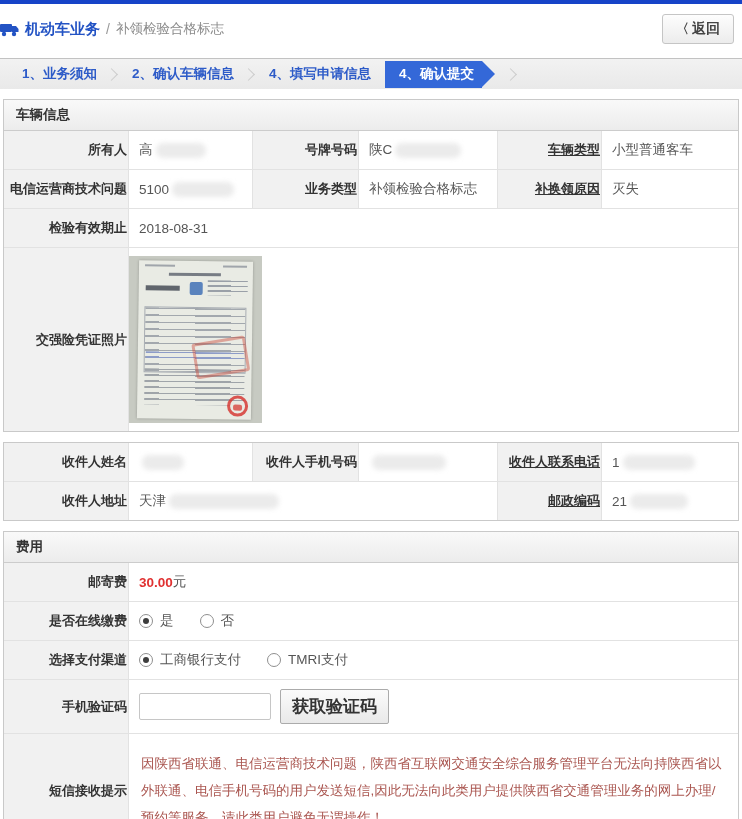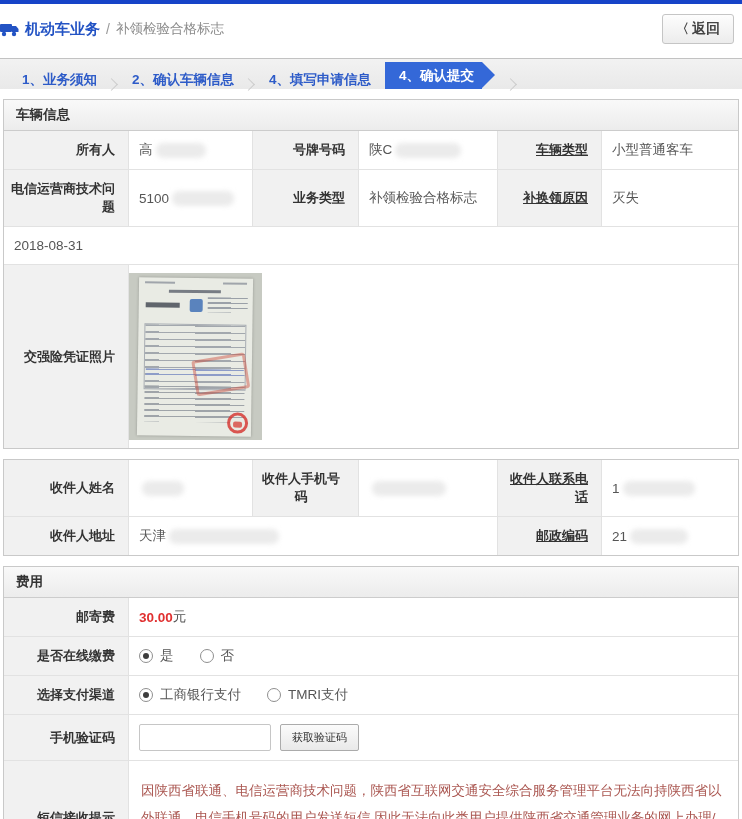--- a/index.html
+++ b/index.html
@@ -22,21 +22,21 @@
     display:inline-flex; align-items:center; gap:3px;
     font-family:inherit; font-size:14px; color:#444; font-weight:bold;
     background:linear-gradient(#fdfdfd,#ececec); border:1px solid #c5c5c5;
     border-radius:3px; padding:5px 13px; cursor:pointer;
   }
   .back-arrow { font-weight:bold; font-size:13px; }
 
   
   .stepbar {
     margin-top:6px; height:31px; background:linear-gradient(#f2f2f2,#e9e9e9);
-    border-top:1px solid #c2c2c2; display:flex; align-items:flex-end; padding-left:14px;
+    border-top:1px solid #c2c2c2; display:flex; align-items:center; padding-left:14px;
   }
   .step { color:#2d5bc8; font-weight:bold; font-size:13.5px; padding:0 8px; cursor:pointer; white-space:nowrap; }
   .chev {
     width:9px; height:9px; border-top:1px solid #cccccc; border-right:1px solid #cccccc;
     transform:rotate(45deg); margin:0 8px 0 2px; flex:none;
   }
   .step-active {
     position:relative; height:27px; display:flex; align-items:center;
     background:#3468d8; color:#fff; font-weight:bold; font-size:13.5px;
     padding:0 8px 0 14px; margin-left:6px; cursor:pointer; white-space:nowrap;
@@ -52,21 +52,21 @@
   .section { border:1px solid #c9c9c9; margin:10px 3px 8px 3px; background:#fff; }
   .section-title {
     background:linear-gradient(#f9f9f9,#ececec); border-bottom:1px solid #cccccc;
     padding:6px 12px; font-weight:bold; font-size:13.5px; color:#333;
   }
   .trow { display:flex; align-items:stretch; }
   .trow + .trow { border-top:1px solid #e2e2e2; }
   .lbl {
     background:#f1f1f1; color:#333; font-weight:bold; font-size:13px;
     display:flex; align-items:center; justify-content:flex-end; text-align:right;
-    padding:10px 13px 10px 4px; border-right:1px solid #e2e2e2; flex:none;
+    padding:10px 1px 10px 4px; border-right:1px solid #e2e2e2; flex:none;
   }
   .val {
     background:#fff; color:#555; font-size:13.5px;
     display:flex; align-items:center; padding:9px 10px; min-height:37px;
   }
   .val.bordered { border-right:1px solid #e2e2e2; }
   .c1 { width:125px; } .c2 { width:124px; } .c3 { width:106px;text-align:center; }
   .c4 { width:139px; } .c5 { width:104px;text-decoration:underline; } .c6 { flex:1; }
   .flex1 { flex:1; }
 
@@ -95,21 +95,21 @@
   
   .fee-amount { color:#e03030; font-weight:bold; }
   .radio-group { display:inline-flex; align-items:center; margin-right:26px; cursor:pointer; color:#555; }
   .radio {
     width:14px; height:14px; border:1px solid #8f8f8f; border-radius:50%;
     background:#fff; display:inline-block; position:relative; margin-right:7px; flex:none;
   }
   .radio.checked::after { content:""; position:absolute; left:3px; top:3px; right:3px; bottom:3px; background:#3d3d3d; border-radius:50%; }
   .code-input { width:132px; height:27px; border:1px solid #c6c6c6; border-radius:2px; margin-right:9px; font-family:inherit; font-size:13.5px; padding:0 6px; }
   .get-code-btn {
-    font-family:inherit; font-size:11px; font-weight:normal; color:#333;
+    font-family:inherit; font-size:17px; font-weight:bold; color:#333;
     background:linear-gradient(#fbfbfb,#e9e9e9); border:1px solid #ababab;
     border-radius:2px; padding:5px 11px; cursor:pointer;
   }
   .notice { color:#aa5650; font-size:13.5px; line-height:2.0; padding:4px 2px; }
   .notice-val { align-items:flex-start; padding-top:12px; padding-bottom:12px; }
 </style>
 </head>
 <body>
 
 <div class="topbar"></div>
@@ -167,20 +167,21 @@
     <div class="val c2 bordered">
       <span>5100</span>
         <span class="blur" style="width:62px"></span>
     </div>
     <div class="lbl c3">业务类型</div>
     <div class="val c4 bordered">补领检验合格标志</div>
     <div class="lbl c5">补换领原因</div>
     <div class="val c6">灭失</div>
   </div>
   <div class="trow">
+    <div class="lbl c1">检验有效期止</div>
     <div class="val flex1">2018-08-31</div>
   </div>
   <div class="trow">
     <div class="lbl c1">交强险凭证照片</div>
     <div class="val flex1 photo-cell">
       <div class="photo">
         <div class="doc">
           <div class="doc-corner"></div>
           <div class="doc-corner-r"></div>
           <div class="doc-title"></div>

